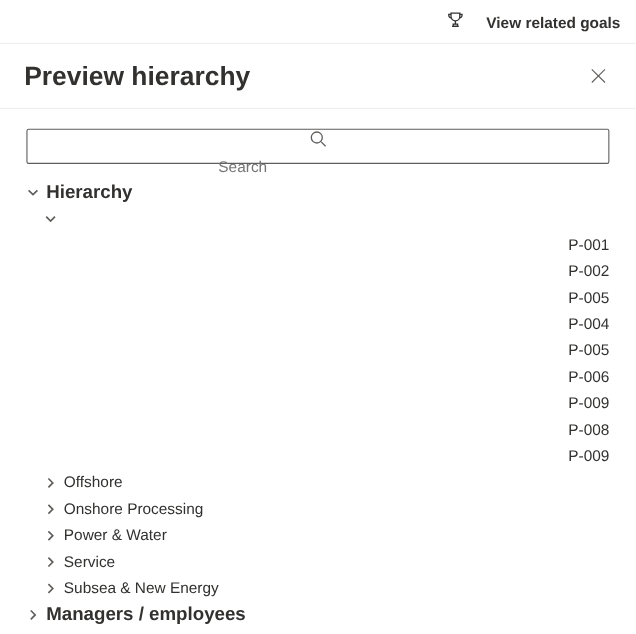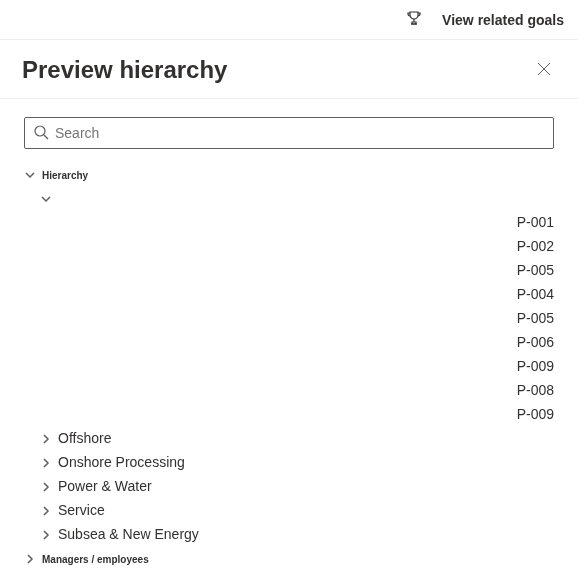--- a/index.html
+++ b/index.html
@@ -60,20 +60,21 @@
   }
 
   .search-box {
     display: flex;
     align-items: center;
     gap: 6px;
     border: 1px solid #605e5c;
     border-radius: 2px;
     height: 32px;
     padding: 0 8px;
+    flex-direction: column;
   }
   .search-box svg { width: 16px; height: 16px; color: #605e5c; flex-shrink: 0; }
   .search-box input {
     border: none;
     outline: none;
     font-family: inherit;
     font-size: 14px;
     flex: 1;
     padding: 0;
     background: transparent;
@@ -93,21 +94,21 @@
   }
   .chev {
     width: 12px;
     display: inline-flex;
     justify-content: center;
     color: #605e5c;
     flex-shrink: 0;
   }
   .chev svg { width: 10px; height: 10px; }
   .node-label { white-space: nowrap; }
-  .root { font-weight: 600; font-size: 10px; }
+  .root { font-weight: 600; font-size: 17px; }
   .depth0 { padding-left: 0px; }
   .depth1 { padding-left: 16px; }
   .leaf  { padding-left: 52px; justify-content: flex-end; }
 </style>
 </head>
 <body>
 
 <div class="topbar">
   <div class="topbar-link">
     <span class="icon">

